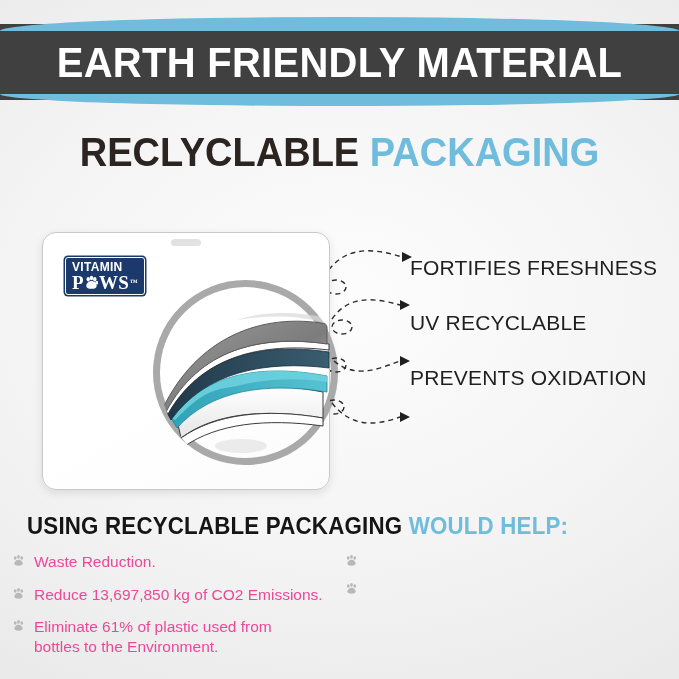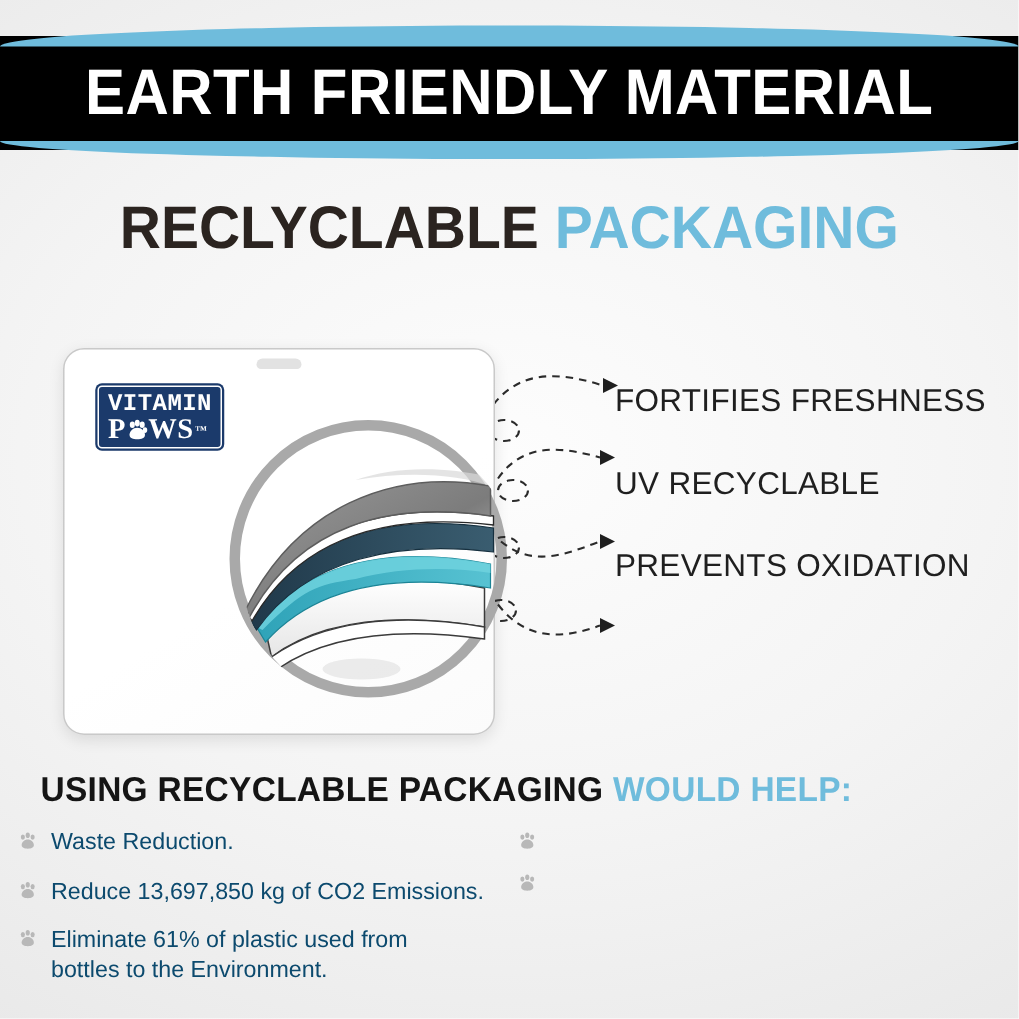--- a/index.html
+++ b/index.html
@@ -10,21 +10,21 @@
       radial-gradient(ellipse 120% 90% at 50% 45%, #fdfdfd 0%, #f4f4f4 40%, #e9e9e9 75%, #e3e3e3 100%);
     position:relative;
     overflow:hidden;
   }
 
   
   .banner {
     position:absolute;
     left:0; top:24px;
     width:679px; height:76px;
-    background:#000000;
+    background:#404040;
   }
   .banner::before{
     content:"";
     position:absolute; left:0; top:-7px; width:100%; height:14px;
     background:#6FBCDC;
     border-radius:50% 50% 0 0 / 100% 100% 0 0;
   }
   .banner::after{
     content:"";
     position:absolute; left:0; bottom:-6px; width:100%; height:12px;
@@ -84,23 +84,23 @@
     left:22px; top:24px;
     background:#1B3A6B;
     border:1.5px solid #ffffff;
     border-radius:3px;
     padding:3px 6px 2px 6px;
     box-shadow:0 0 0 1.5px #1B3A6B;
     line-height:1;
   }
   .logo-l1 {
     color:#ffffff;
-    font-family:Liberation Mono, monospace;
-    font-weight:bold;
-    font-size:16px;
+    font-family:Liberation Sans, sans-serif;
+    font-weight:bold;
+    font-size:12px;
     letter-spacing:0.3px;
     display:block;
   }
   .logo-l2 {
     color:#ffffff;
     font-family:"Liberation Serif", serif;
     font-weight:bold;
     font-size:19px;
     letter-spacing:0.3px;
     display:flex; align-items:center;
@@ -147,21 +147,21 @@
 
   
   .cols { position:absolute; left:0; top:552px; width:679px; }
   .col-left  { position:absolute; left:12px;  width:330px; }
   .col-right { position:absolute; left:345px; width:330px; }
   .benefit {
     display:flex;
     align-items:flex-start;
     margin-bottom:13px;
     font-size:15.5px;
-    color:#0c4a6e;
+    color:#ec4899;
     line-height:1.26;
   }
   .benefit .paw-bullet {
     flex:0 0 auto;
     width:13px; height:13px;
     margin-right:9px;
     margin-top:2px;
   }
   .benefit .btext { white-space:pre-line; }
 </style>

